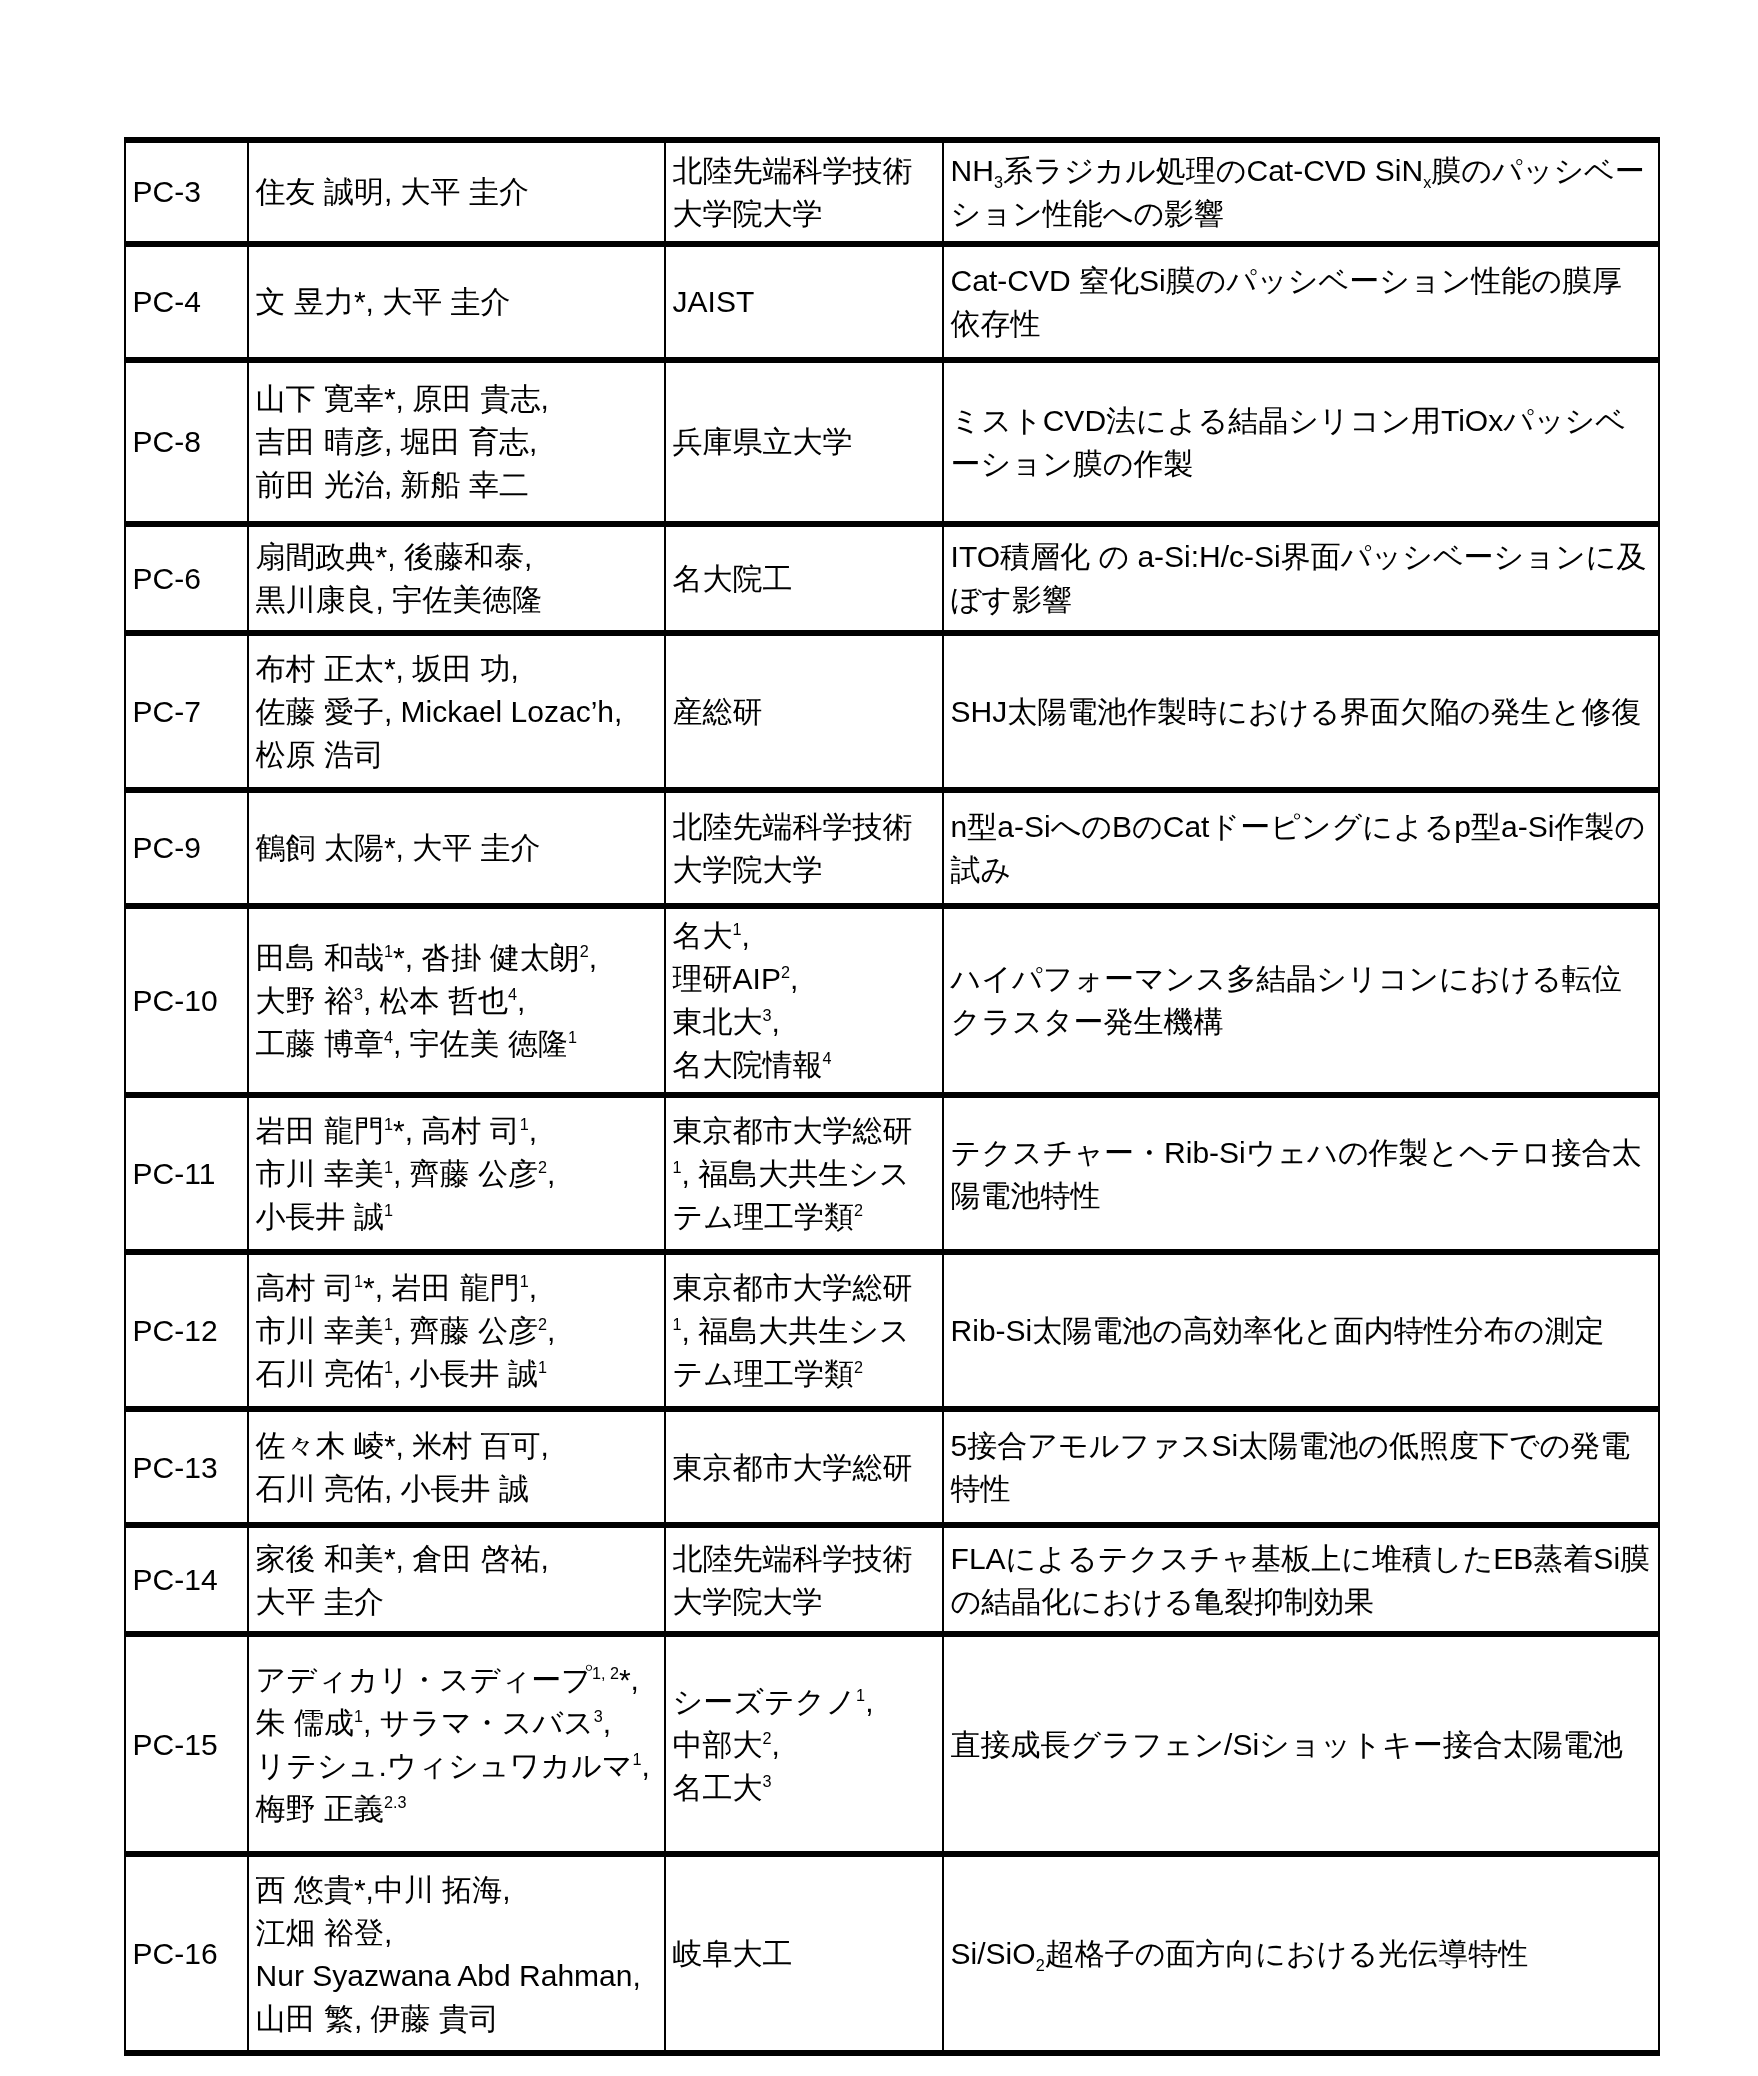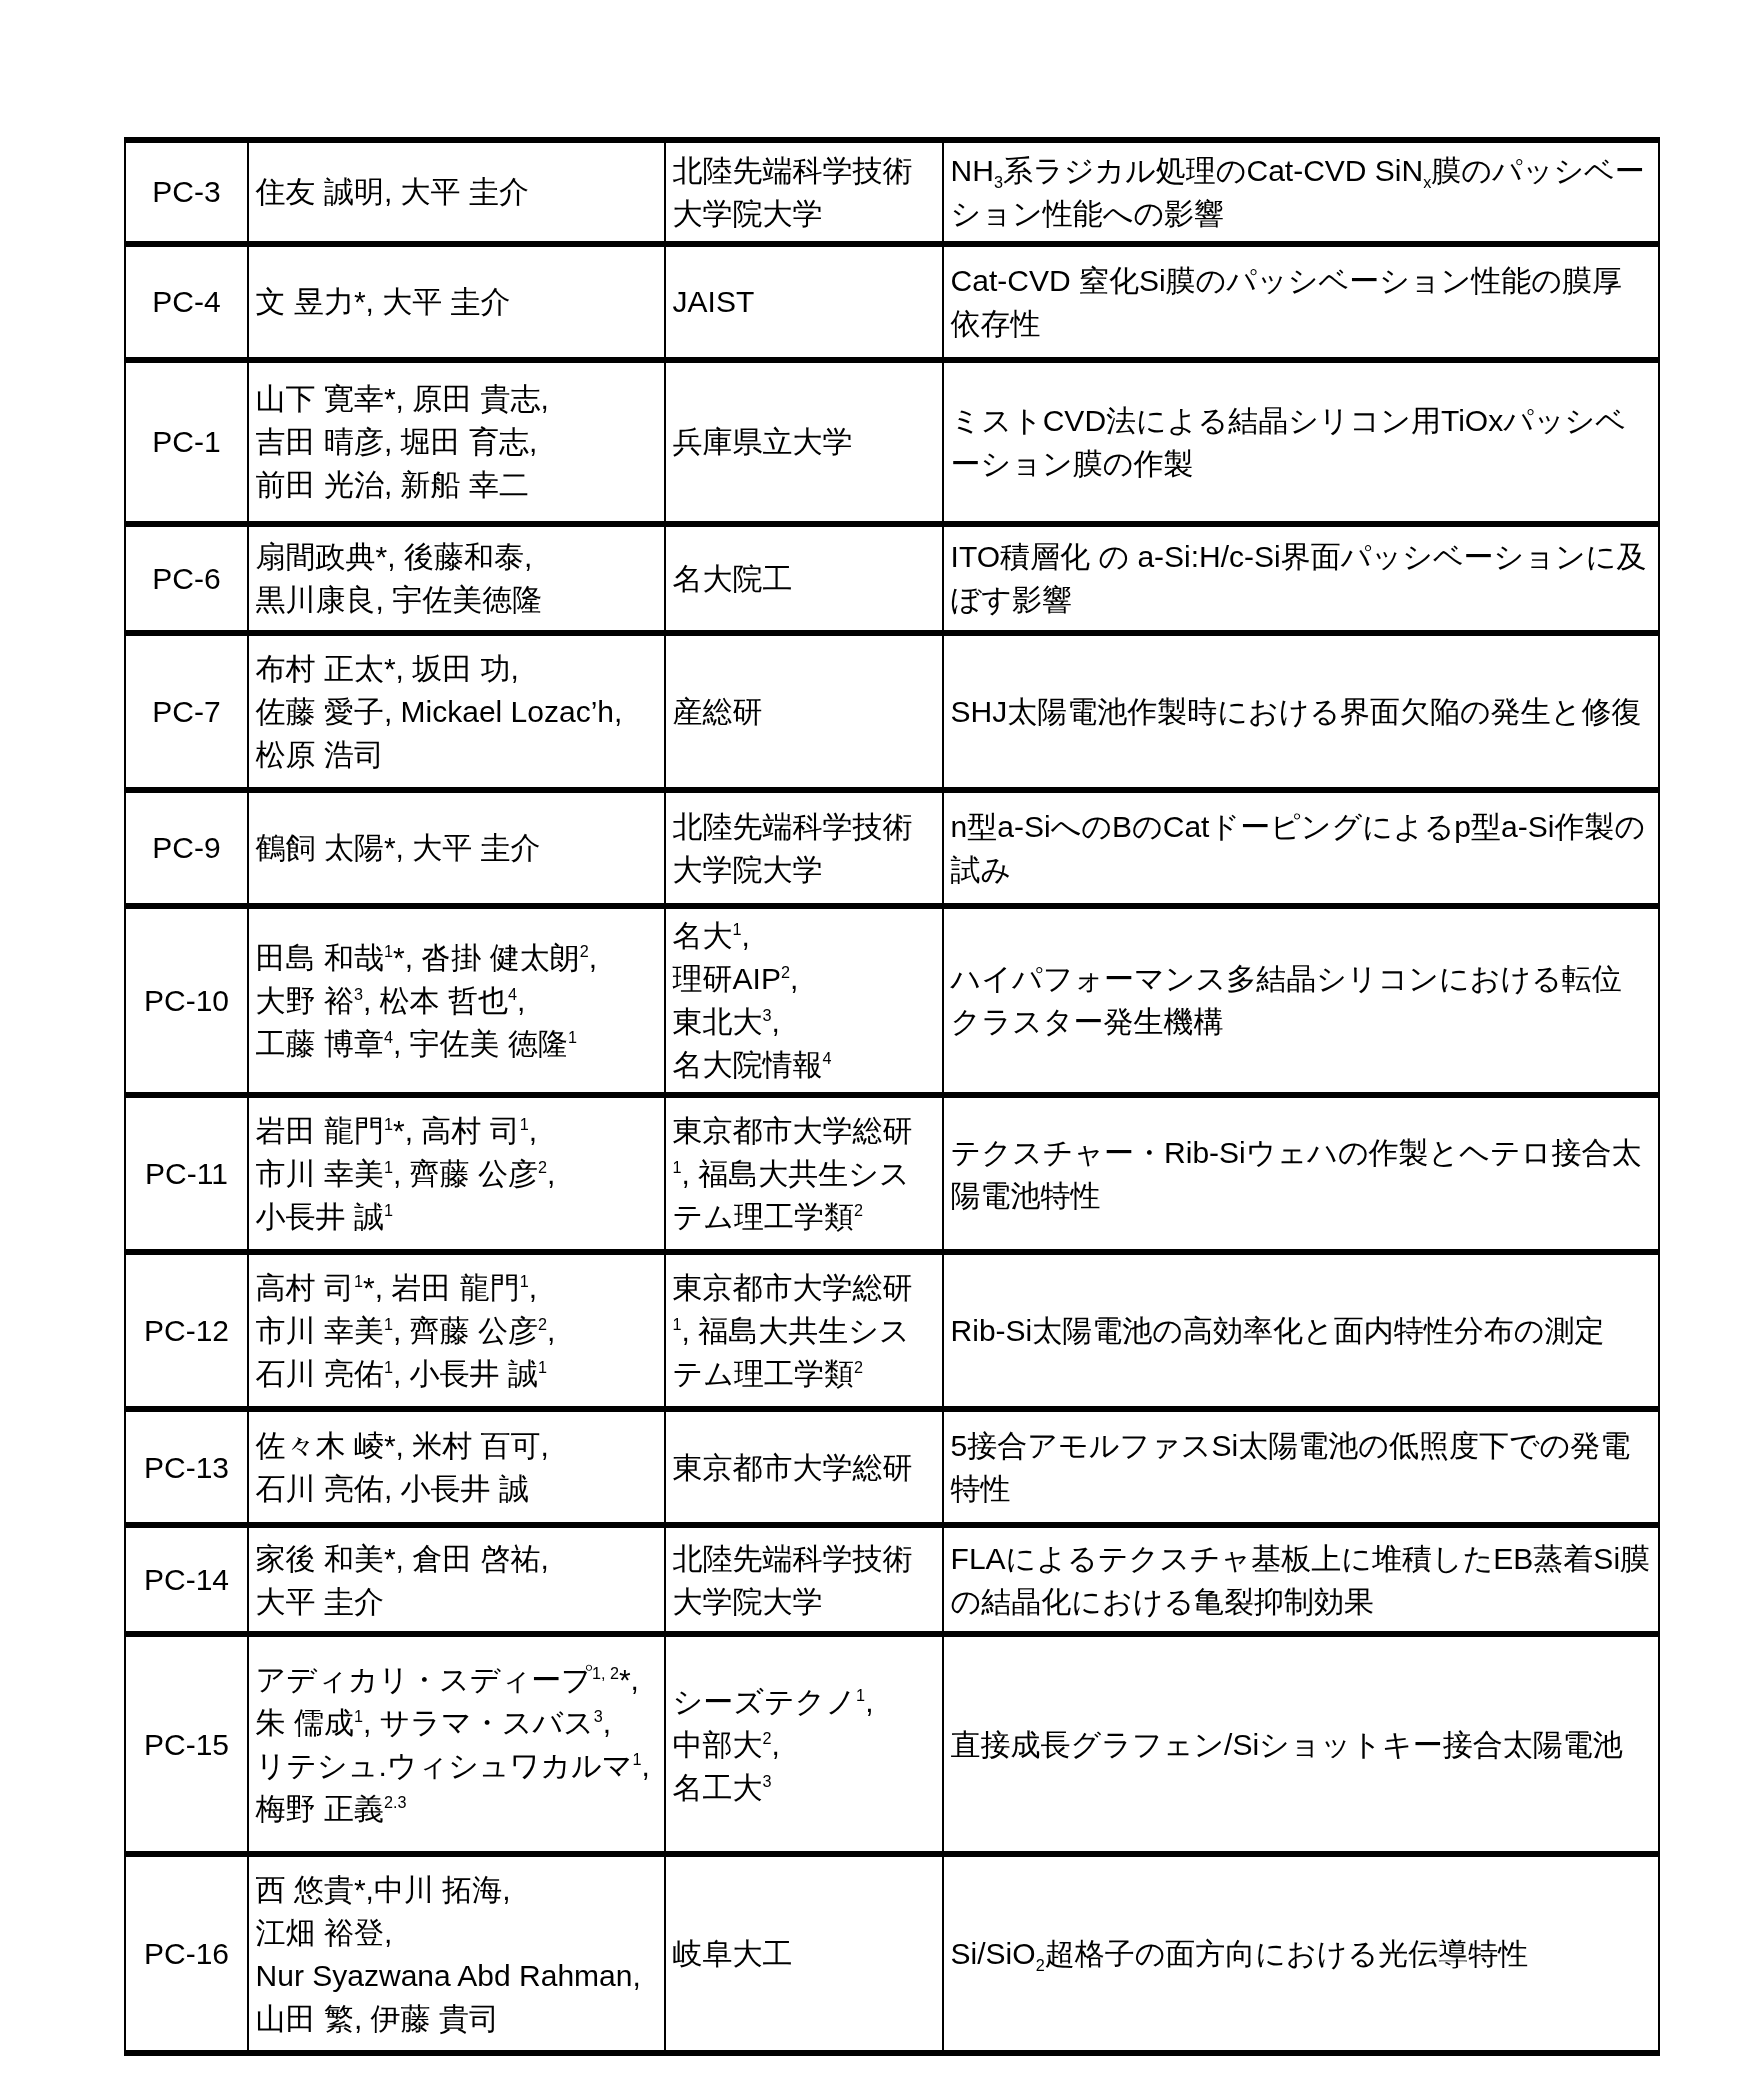--- a/index.html
+++ b/index.html
@@ -32,21 +32,20 @@
     border-bottom: 6.2px solid #000;
     vertical-align: middle;
     font-size: 30px;
     line-height: 43px;
     padding: 5.8px 6.6px;
     overflow: hidden;
     word-break: normal;
     overflow-wrap: break-word;
   }
   td.c-id {
-    text-align: center;
     padding: 5.8px 1.7px;
   }
   td.c-authors, td.c-affil, td.c-title {
     text-align: left;
   }
   sup {
     font-size: 54%;
     vertical-align: super;
     line-height: 0;
   }
@@ -74,21 +73,21 @@
           <td class="c-affil">北陸先端科学技術<br>大学院大学</td>
           <td class="c-title">NH<sub>3</sub>系ラジカル処理のCat-CVD SiN<sub>x</sub>膜のパッシベーション性能への影響</td>
         </tr>
         <tr style="height: 116px;">
           <td class="c-id">PC-4</td>
           <td class="c-authors">文 昱力*, 大平 圭介</td>
           <td class="c-affil">JAIST</td>
           <td class="c-title">Cat-CVD 窒化Si膜のパッシベーション性能の膜厚依存性</td>
         </tr>
         <tr style="height: 164px;">
-          <td class="c-id">PC-1</td>
+          <td class="c-id">PC-8</td>
           <td class="c-authors">山下 寛幸*, 原田 貴志,<br>吉田 晴彦, 堀田 育志,<br>前田 光治, 新船 幸二</td>
           <td class="c-affil">兵庫県立大学</td>
           <td class="c-title">ミストCVD法による結晶シリコン用TiOxパッシベーション膜の作製</td>
         </tr>
         <tr style="height: 109px;">
           <td class="c-id">PC-6</td>
           <td class="c-authors">扇間政典*, 後藤和泰,<br>黒川康良, 宇佐美徳隆</td>
           <td class="c-affil">名大院工</td>
           <td class="c-title">ITO積層化 の a-Si:H/c-Si界面パッシベーションに及ぼす影響</td>
         </tr>

